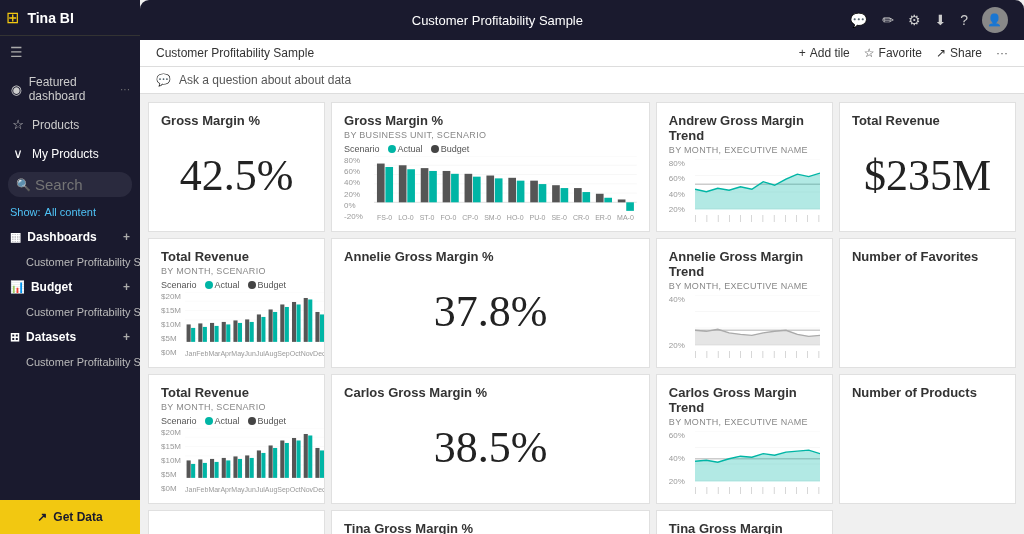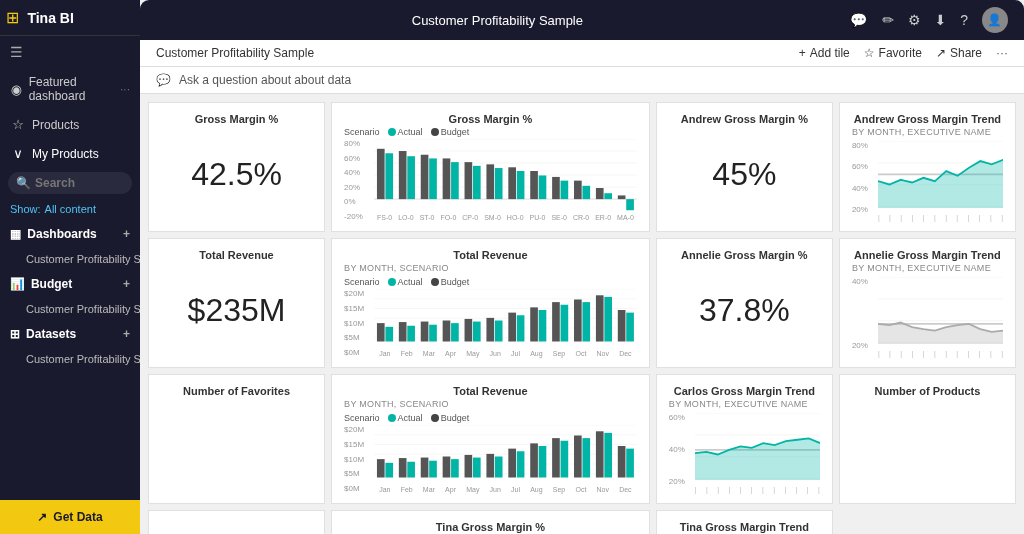--- a/index.html
+++ b/index.html
@@ -67,24 +67,23 @@
       border-radius: 12px;
       display: flex;
       align-items: center;
       padding: 4px 8px;
       gap: 4px;
     }
     #sidebar .search-box input {
       background: transparent;
       border: none;
       color: #ccc;
-      font-size: 12px;
+      font-size: 15px;
       width: 100%;
       outline: none;
-      font-weight: bold;
     }
     #sidebar .show-row {
       padding: 5px 10px;
       display: flex;
       align-items: center;
       gap: 4px;
       font-size: 11px;
       color: #bbb;
     }
     #sidebar .show-row span { color: #4fc3f7; cursor: pointer; text-align: center; }
@@ -173,43 +172,43 @@
     .tile {
       background: #fff;
       border: 1px solid #e0e0e0;
       padding: 10px 12px;
       display: flex;
       flex-direction: column;
       position: relative;
       overflow: hidden;
     }
     .tile .tile-title {
-      font-size: 11px;
+      font-size: 13px;
       font-weight: 600;
       color: #333;
       margin-bottom: 2px;
-      text-align: center;
     }
     .tile .tile-subtitle {
       font-size: 9px;
       color: #888;
       text-transform: uppercase;
       letter-spacing: 0.3px;
       margin-bottom: 4px;
     }
     .tile .tile-value {
-      font-size: 32px;
+      font-size: 44px;
       font-weight: 300;
       color: #222;
       margin-top: auto;
       margin-bottom: auto;
       display: flex;
       align-items: center;
       justify-content: center;
       flex: 1;
+      font-family: Liberation Serif, serif;
     }
   </style>
 </head>
 <body>
 
 <div id="sidebar">
   <div class="top-bar">
     <span class="grid-icon">⊞</span>
     <span class="brand">Tina BI</span>
   </div>
@@ -312,20 +311,21 @@
     <span>Ask a question about about data</span>
   </div>
 
   <div id="dashboard">
   <div class="tile">
         <div class="tile-title">Gross Margin %</div>
         <div class="tile-value">42.5%</div>
       </div>
       <div class="tile">
         <div class="tile-title">Gross Margin %</div>
+        <div class="tile-subtitle">BY BUSINESS UNIT, SCENARIO</div>
         <div style="display:flex;gap:8px;font-size:9px;color:#555;margin-bottom:2px;">
           <span style="font-size:9px;">Scenario</span>
           <span style="display:flex;align-items:center;gap:2px;"><span style="display:inline-block;width:8px;height:8px;border-radius:50%;background:#00b5a5"></span>Actual</span>
           <span style="display:flex;align-items:center;gap:2px;"><span style="display:inline-block;width:8px;height:8px;border-radius:50%;background:#444"></span>Budget</span>
         </div>
         <div style="flex:1;display:flex;gap:2px;align-items:stretch;min-height:0;">
           <div style="display:flex;flex-direction:column;justify-content:space-between;font-size:8px;color:#999;padding-right:2px;width:28px;">
             <span>80%</span>
             <span>60%</span>
             <span>40%</span>
@@ -378,24 +378,20 @@
               <span>PU-0</span>
               <span>SE-0</span>
               <span>CR-0</span>
               <span>ER-0</span>
               <span>MA-0</span>
             </div>
           </div>
         </div>
       </div>
       <div class="tile">
-        <div class="tile-title">Andrew Gross Margin %</div>
-        <div class="tile-value">45%</div>
-      </div>
-      <div class="tile">
         <div class="tile-title">Andrew Gross Margin Trend</div>
         <div class="tile-subtitle">BY MONTH, EXECUTIVE NAME</div>
         <div style="flex:1;display:flex;gap:2px;min-height:0;">
           <div style="display:flex;flex-direction:column;justify-content:space-between;font-size:8px;color:#999;padding-right:2px;width:24px;">
             <span>80%</span>
             <span>60%</span>
             <span>40%</span>
             <span>20%</span>
           </div>
           <svg viewBox="0 0 120 60" preserveAspectRatio="none" style="flex:1;">
@@ -593,20 +589,24 @@
               <span>Aug</span>
               <span>Sep</span>
               <span>Oct</span>
               <span>Nov</span>
               <span>Dec</span>
             </div>
           </div>
         </div>
       </div>
       <div class="tile">
+        <div class="tile-title">Carlos Gross Margin %</div>
+        <div class="tile-value">38.5%</div>
+      </div>
+      <div class="tile">
         <div class="tile-title">Carlos Gross Margin Trend</div>
         <div class="tile-subtitle">BY MONTH, EXECUTIVE NAME</div>
         <div style="flex:1;display:flex;gap:2px;min-height:0;">
           <div style="display:flex;flex-direction:column;justify-content:space-between;font-size:8px;color:#999;padding-right:2px;width:24px;">
             <span>60%</span>
             <span>40%</span>
             <span>20%</span>
           </div>
           <svg viewBox="0 0 120 60" preserveAspectRatio="none" style="flex:1;">
             <line x1="0" y1="0" x2="120" y2="0" stroke="#eee" stroke-width="0.5"></line>

